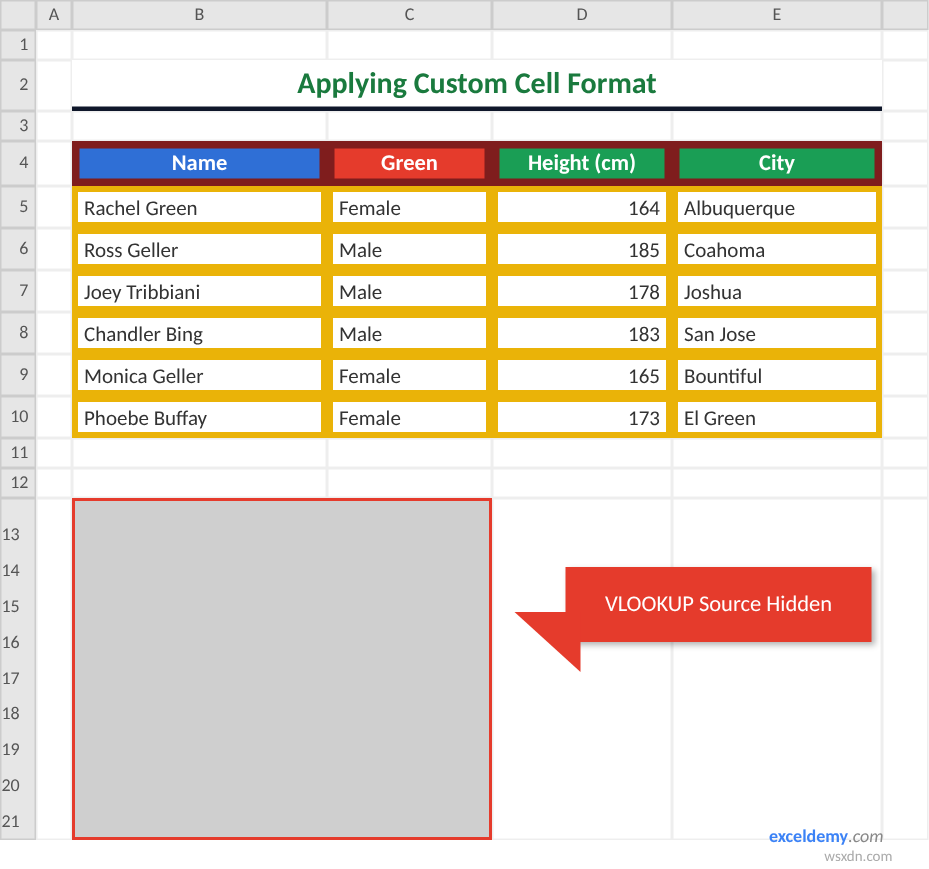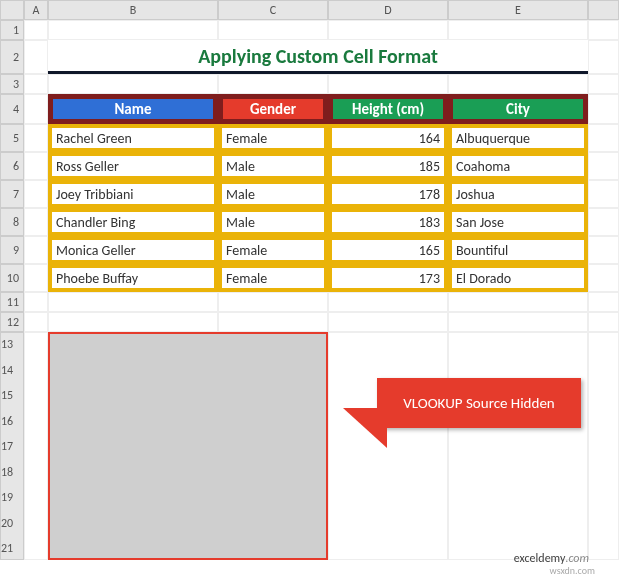--- a/index.html
+++ b/index.html
@@ -95,23 +95,23 @@
     border-color: transparent #e53b2c transparent transparent;
   }
   .watermark {
     position: absolute;
     right: 30px;
     bottom: 14px;
     font-size: 12px;
     color: #888;
     font-style: italic;
   }
-  .watermark b { color: #404040; font-weight: normal; font-style: normal; margin-left: 43px; }
+  .watermark b { color: #3b82f6; font-weight: bold; font-style: normal; margin-left: 43px; }
   .wsx { position:absolute; right:24px; bottom:2px; font-size:10px; color:#aaa;}
-  .rowhead-tall { height: 228px !important; align-items: flex-start; padding-top:4px; flex-direction:column; justify-content:space-between; padding-bottom:4px;}
+  .rowhead-tall { height: 228px !important; align-items: flex-start; padding-top:17px; flex-direction:column; justify-content:space-between; padding-bottom:4px;}
 </style>
 </head>
 <body>
 
 <div class="sheet">
 
   <div class="corner"></div>
   <div class="colhead">A</div>
   <div class="colhead">B</div>
   <div class="colhead">C</div>
@@ -136,21 +136,21 @@
   <div class="cell"></div>
   <div class="cell"></div>
   <div class="cell"></div>
   <div class="cell"></div>
   <div class="cell"></div>
   <div class="cell"></div>
 
   <div class="rowhead row-header" style="height:30px">4</div>
   <div class="cell" style="height:30px"></div>
   <div class="cell th bg-blue">Name</div>
-  <div class="cell th bg-red">Gender</div>
+  <div class="cell th bg-red">Green</div>
   <div class="cell th bg-green">Height (cm)</div>
   <div class="cell th bg-green">City</div>
   <div class="cell" style="height:30px"></div>
 
   <div class="rowhead" style="height:28px">5</div>
   <div class="cell" style="height:28px"></div>
   <div class="cell td">Rachel Green</div>
   <div class="cell td">Female</div>
   <div class="cell td td-right">164</div>
   <div class="cell td">Albuquerque</div>
@@ -186,21 +186,21 @@
   <div class="cell td">Female</div>
   <div class="cell td td-right">165</div>
   <div class="cell td">Bountiful</div>
   <div class="cell" style="height:28px"></div>
 
   <div class="rowhead" style="height:28px">10</div>
   <div class="cell" style="height:28px"></div>
   <div class="cell td">Phoebe Buffay</div>
   <div class="cell td">Female</div>
   <div class="cell td td-right">173</div>
-  <div class="cell td">El Dorado</div>
+  <div class="cell td">El Green</div>
   <div class="cell" style="height:28px"></div>
 
   <div class="rowhead">11</div>
   <div class="cell"></div>
   <div class="cell"></div>
   <div class="cell"></div>
   <div class="cell"></div>
   <div class="cell"></div>
   <div class="cell"></div>
 

